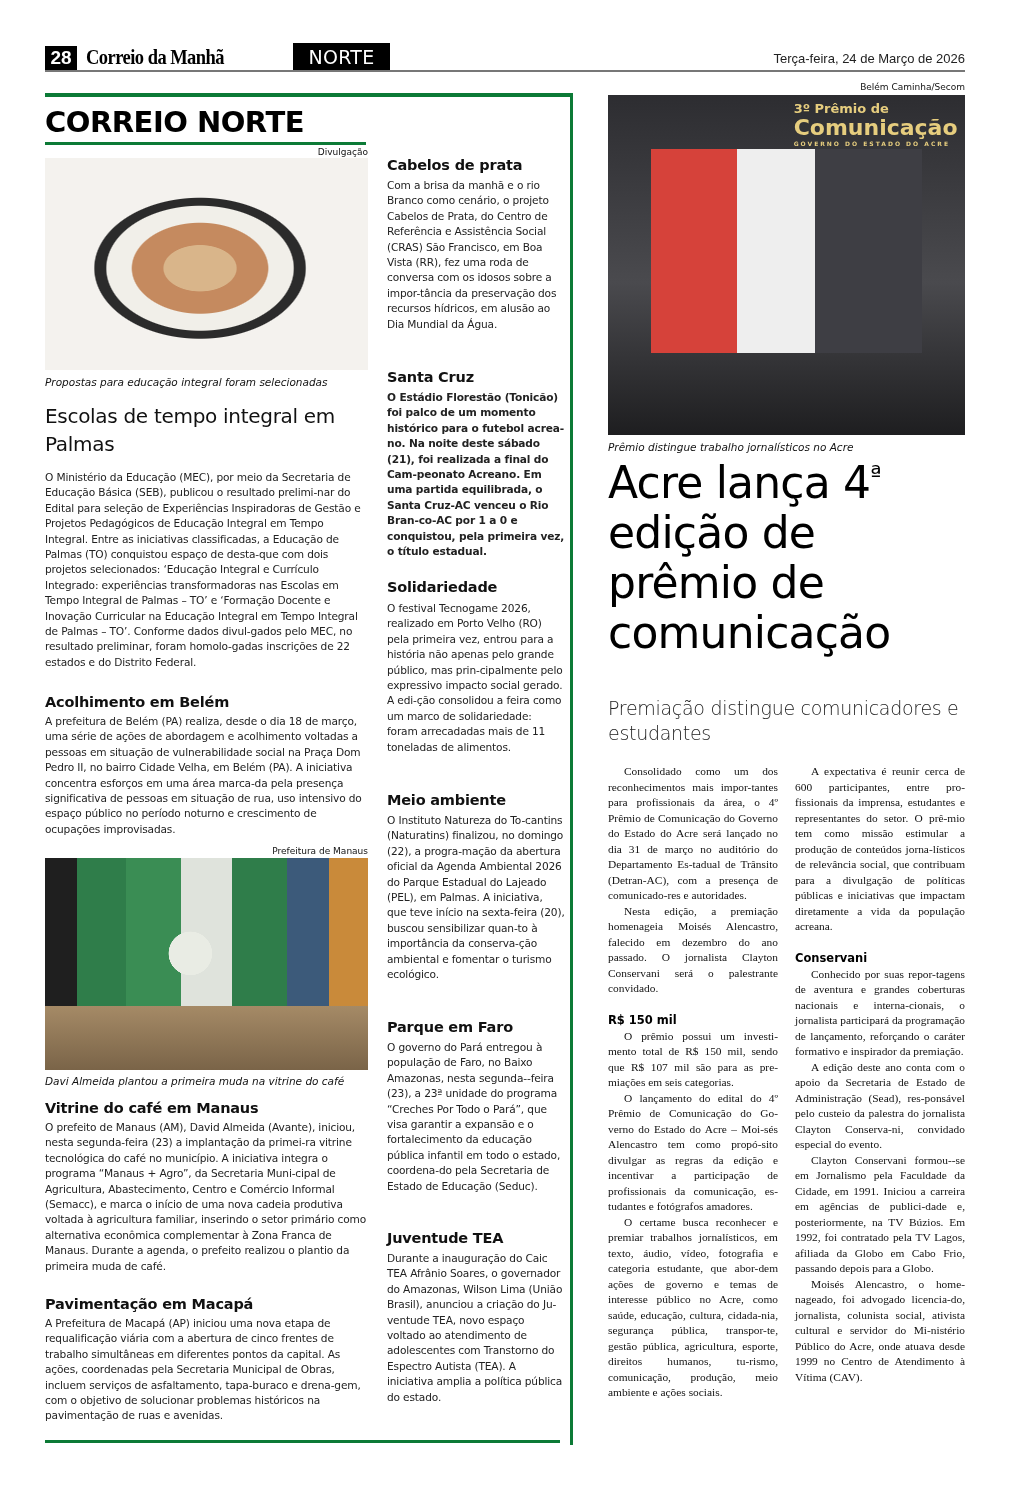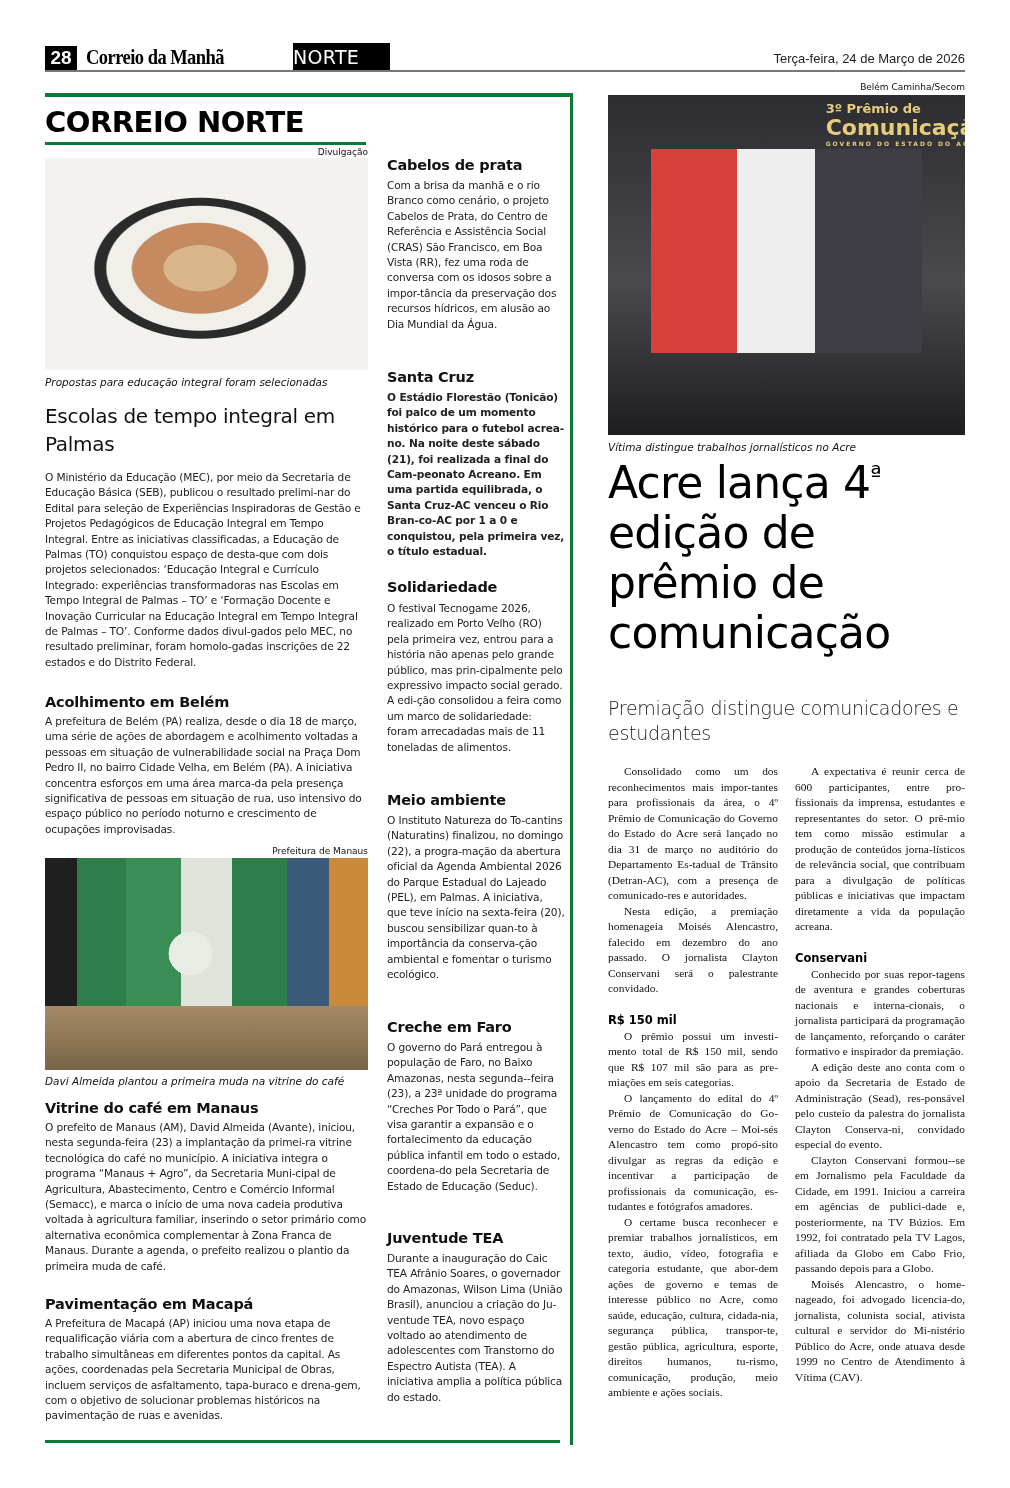--- a/index.html
+++ b/index.html
@@ -5,21 +5,21 @@
   html, body { margin: 0; padding: 0; background: #ffffff; }
   body { width: 1010px; height: 1488px; position: relative; overflow: hidden; color: #1a1a1a; }
   .abs { position: absolute; }
 
   
   .page-num { left: 45px; top: 46px; width: 32px; height: 24px; background: #000; color: #fff;
     font: 700 19px/24px "Liberation Sans", sans-serif; text-align: center; }
   .paper-name { left: 86px; top: 44px; font: 700 21px/26px "Liberation Serif", serif; color: #000;
     letter-spacing: -0.6px; transform: scaleX(0.88); transform-origin: left center; }
   .section-tag { left: 293px; top: 43px; width: 97px; height: 28px; background: #000; color: #fff;
-    font: 400 19px/28px "DejaVu Sans", sans-serif; text-align: left; letter-spacing: 0.3px; }
+    font: 400 19px/28px "DejaVu Sans", sans-serif; text-align: center; letter-spacing: 0.3px; }
   .date { right: 45px; top: 50px; font: 400 13px/18px "Liberation Sans", sans-serif; color: #222; }
   .mast-rule { left: 45px; top: 70px; width: 920px; height: 2px; background: #777; }
 
   
   .frame-top { left: 45px; top: 93px; width: 527px; height: 4px; background: #0c7a36; }
   .frame-right { left: 570px; top: 93px; width: 3px; height: 1352px; background: #0c7a36; }
   .kicker { left: 45px; top: 104px; font: 700 29px/36px "DejaVu Sans", sans-serif; color: #000; letter-spacing: -0.5px; }
   .kicker-rule { left: 45px; top: 142px; width: 321px; height: 3px; background: #0c7a36; }
   .bottom-rule { left: 45px; top: 1440px; width: 515px; height: 3px; background: #0c7a36; }
 
@@ -41,21 +41,21 @@
       linear-gradient(90deg, #1f1f1f 0 10%, #2f7d4a 10% 25%, #3a8d54 25% 42%, #dfe3dc 42% 58%, #2f7d4a 58% 75%, #3c5a7a 75% 88%, #c98a3a 88% 100%);
   }
   .photo-cafe::after { content: ""; position: absolute; left: 0; right: 0; bottom: 0; height: 30%;
     background: linear-gradient(#a58a66, #7a6448); }
   .photo-award { left: 608px; top: 95px; width: 357px; height: 340px;
     background:
       linear-gradient(90deg, transparent 0 12%, #d6423a 12% 36%, #eeeeee 36% 58%, #3e3e44 58% 88%, transparent 88% 100%) 0 40% / 100% 60% no-repeat,
       radial-gradient(circle 20px at 44% 52%, #d9b24a 0 95%, transparent 100%),
       linear-gradient(#2d2d31, #4a4a4e 55%, #1e1e20);
   }
-  .photo-award .banner { position: absolute; left: 52%; top: 6px; font: 700 13px/15px "DejaVu Sans", sans-serif; color: #e6cd7e; margin-left: 32px; }
+  .photo-award .banner { position: absolute; left: 52%; top: 6px; font: 700 13px/15px "DejaVu Sans", sans-serif; color: #e6cd7e; }
   .photo-award .banner b { display: block; font-size: 22px; line-height: 24px; }
   .photo-award .banner small { display: block; font-size: 6px; letter-spacing: 2px; line-height: 8px; }
 
   
   .lead-title { left: 45px; top: 402px; width: 320px; font: 400 20px/28px "DejaVu Sans", sans-serif; color: #111; letter-spacing: -0.3px; }
   .brief-title { font: 700 14.5px/20px "DejaVu Sans", sans-serif; color: #111; letter-spacing: -0.2px; }
   .brief-body { font: 400 10.6px/15.4px "DejaVu Sans", sans-serif; color: #222; letter-spacing: -0.15px; }
   .col-a { left: 45px; width: 323px; }
   .col-b { left: 387px; width: 178px; }
 
@@ -108,37 +108,37 @@
 
 <div class="abs col-b brief-title" style="top:367px;">Santa Cruz</div>
 <div class="abs col-b brief-body" style="top:390px;font-weight:bold;">O Estádio Florestão (Tonicão) foi palco de um momento histórico para o futebol acrea-no. Na noite deste sábado (21), foi realizada a final do Cam-peonato Acreano. Em uma partida equilibrada, o Santa Cruz-AC venceu o Rio Bran-co-AC por 1 a 0 e conquistou, pela primeira vez, o título estadual.</div>
 
 <div class="abs col-b brief-title" style="top:577px;">Solidariedade</div>
 <div class="abs col-b brief-body" style="top:601px;">O festival Tecnogame 2026, realizado em Porto Velho (RO) pela primeira vez, entrou para a história não apenas pelo grande público, mas prin-cipalmente pelo expressivo impacto social gerado. A edi-ção consolidou a feira como um marco de solidariedade: foram arrecadadas mais de 11 toneladas de alimentos.</div>
 
 <div class="abs col-b brief-title" style="top:790px;">Meio ambiente</div>
 <div class="abs col-b brief-body" style="top:813px;">O Instituto Natureza do To-cantins (Naturatins) finalizou, no domingo (22), a progra-mação da abertura oficial da Agenda Ambiental 2026 do Parque Estadual do Lajeado (PEL), em Palmas. A iniciativa, que teve início na sexta-feira (20), buscou sensibilizar quan-to à importância da conserva-ção ambiental e fomentar o turismo ecológico.</div>
 
-<div class="abs col-b brief-title" style="top:1017px;">Creche em Faro</div>
+<div class="abs col-b brief-title" style="top:1017px;">Parque em Faro</div>
 <div class="abs col-b brief-body" style="top:1040px;">O governo do Pará entregou à população de Faro, no Baixo Amazonas, nesta segunda--feira (23), a 23ª unidade do programa “Creches Por Todo o Pará”, que visa garantir a expansão e o fortalecimento da educação pública infantil em todo o estado, coordena-do pela Secretaria de Estado de Educação (Seduc).</div>
 
 <div class="abs col-b brief-title" style="top:1228px;">Juventude TEA</div>
 <div class="abs col-b brief-body" style="top:1251px;">Durante a inauguração do Caic TEA Afrânio Soares, o governador do Amazonas, Wilson Lima (União Brasil), anunciou a criação do Ju-ventude TEA, novo espaço voltado ao atendimento de adolescentes com Transtorno do Espectro Autista (TEA). A iniciativa amplia a política pública do estado.</div>
 
 <div class="abs bottom-rule"></div>
 
 <div class="abs credit" style="left:608px;top:81px;width:357px;">Belém Caminha/Secom</div>
 <div class="abs photo photo-award">
   <div class="banner">
     <span>3º Prêmio de</span>
     <b>Comunicação</b>
     <small>GOVERNO DO ESTADO DO ACRE</small>
   </div>
 </div>
-<div class="abs caption" style="left:608px;top:440px;width:360px;">Vítima distingue trabalhos jornalísticos no Acre</div>
+<div class="abs caption" style="left:608px;top:440px;width:360px;">Prêmio distingue trabalho jornalísticos no Acre</div>
 
 <div class="abs headline"><span>Acre lança 4</span><sup>ª</sup><span> edição de prêmio de comunicação</span></div>
 <div class="abs deck">Premiação distingue comunicadores e estudantes</div>
 
 <div class="abs story-col story-a">
   <p>Consolidado como um dos reconhecimentos mais impor-tantes para profissionais da área, o 4º Prêmio de Comunicação do Governo do Estado do Acre será lançado no dia 31 de março no auditório do Departamento Es-tadual de Trânsito (Detran-AC), com a presença de comunicado-res e autoridades.</p>
   <p>Nesta edição, a premiação homenageia Moisés Alencastro, falecido em dezembro do ano passado. O jornalista Clayton Conservani será o palestrante convidado.</p>
   <h4 style="margin-top:16px;">R$ 150 mil</h4>
   <p>O prêmio possui um investi-mento total de R$ 150 mil, sendo que R$ 107 mil são para as pre-miações em seis categorias.</p>
   <p>O lançamento do edital do 4º Prêmio de Comunicação do Go-verno do Estado do Acre – Moi-sés Alencastro tem como propó-sito divulgar as regras da edição e incentivar a participação de profissionais da comunicação, es-tudantes e fotógrafos amadores.</p>

